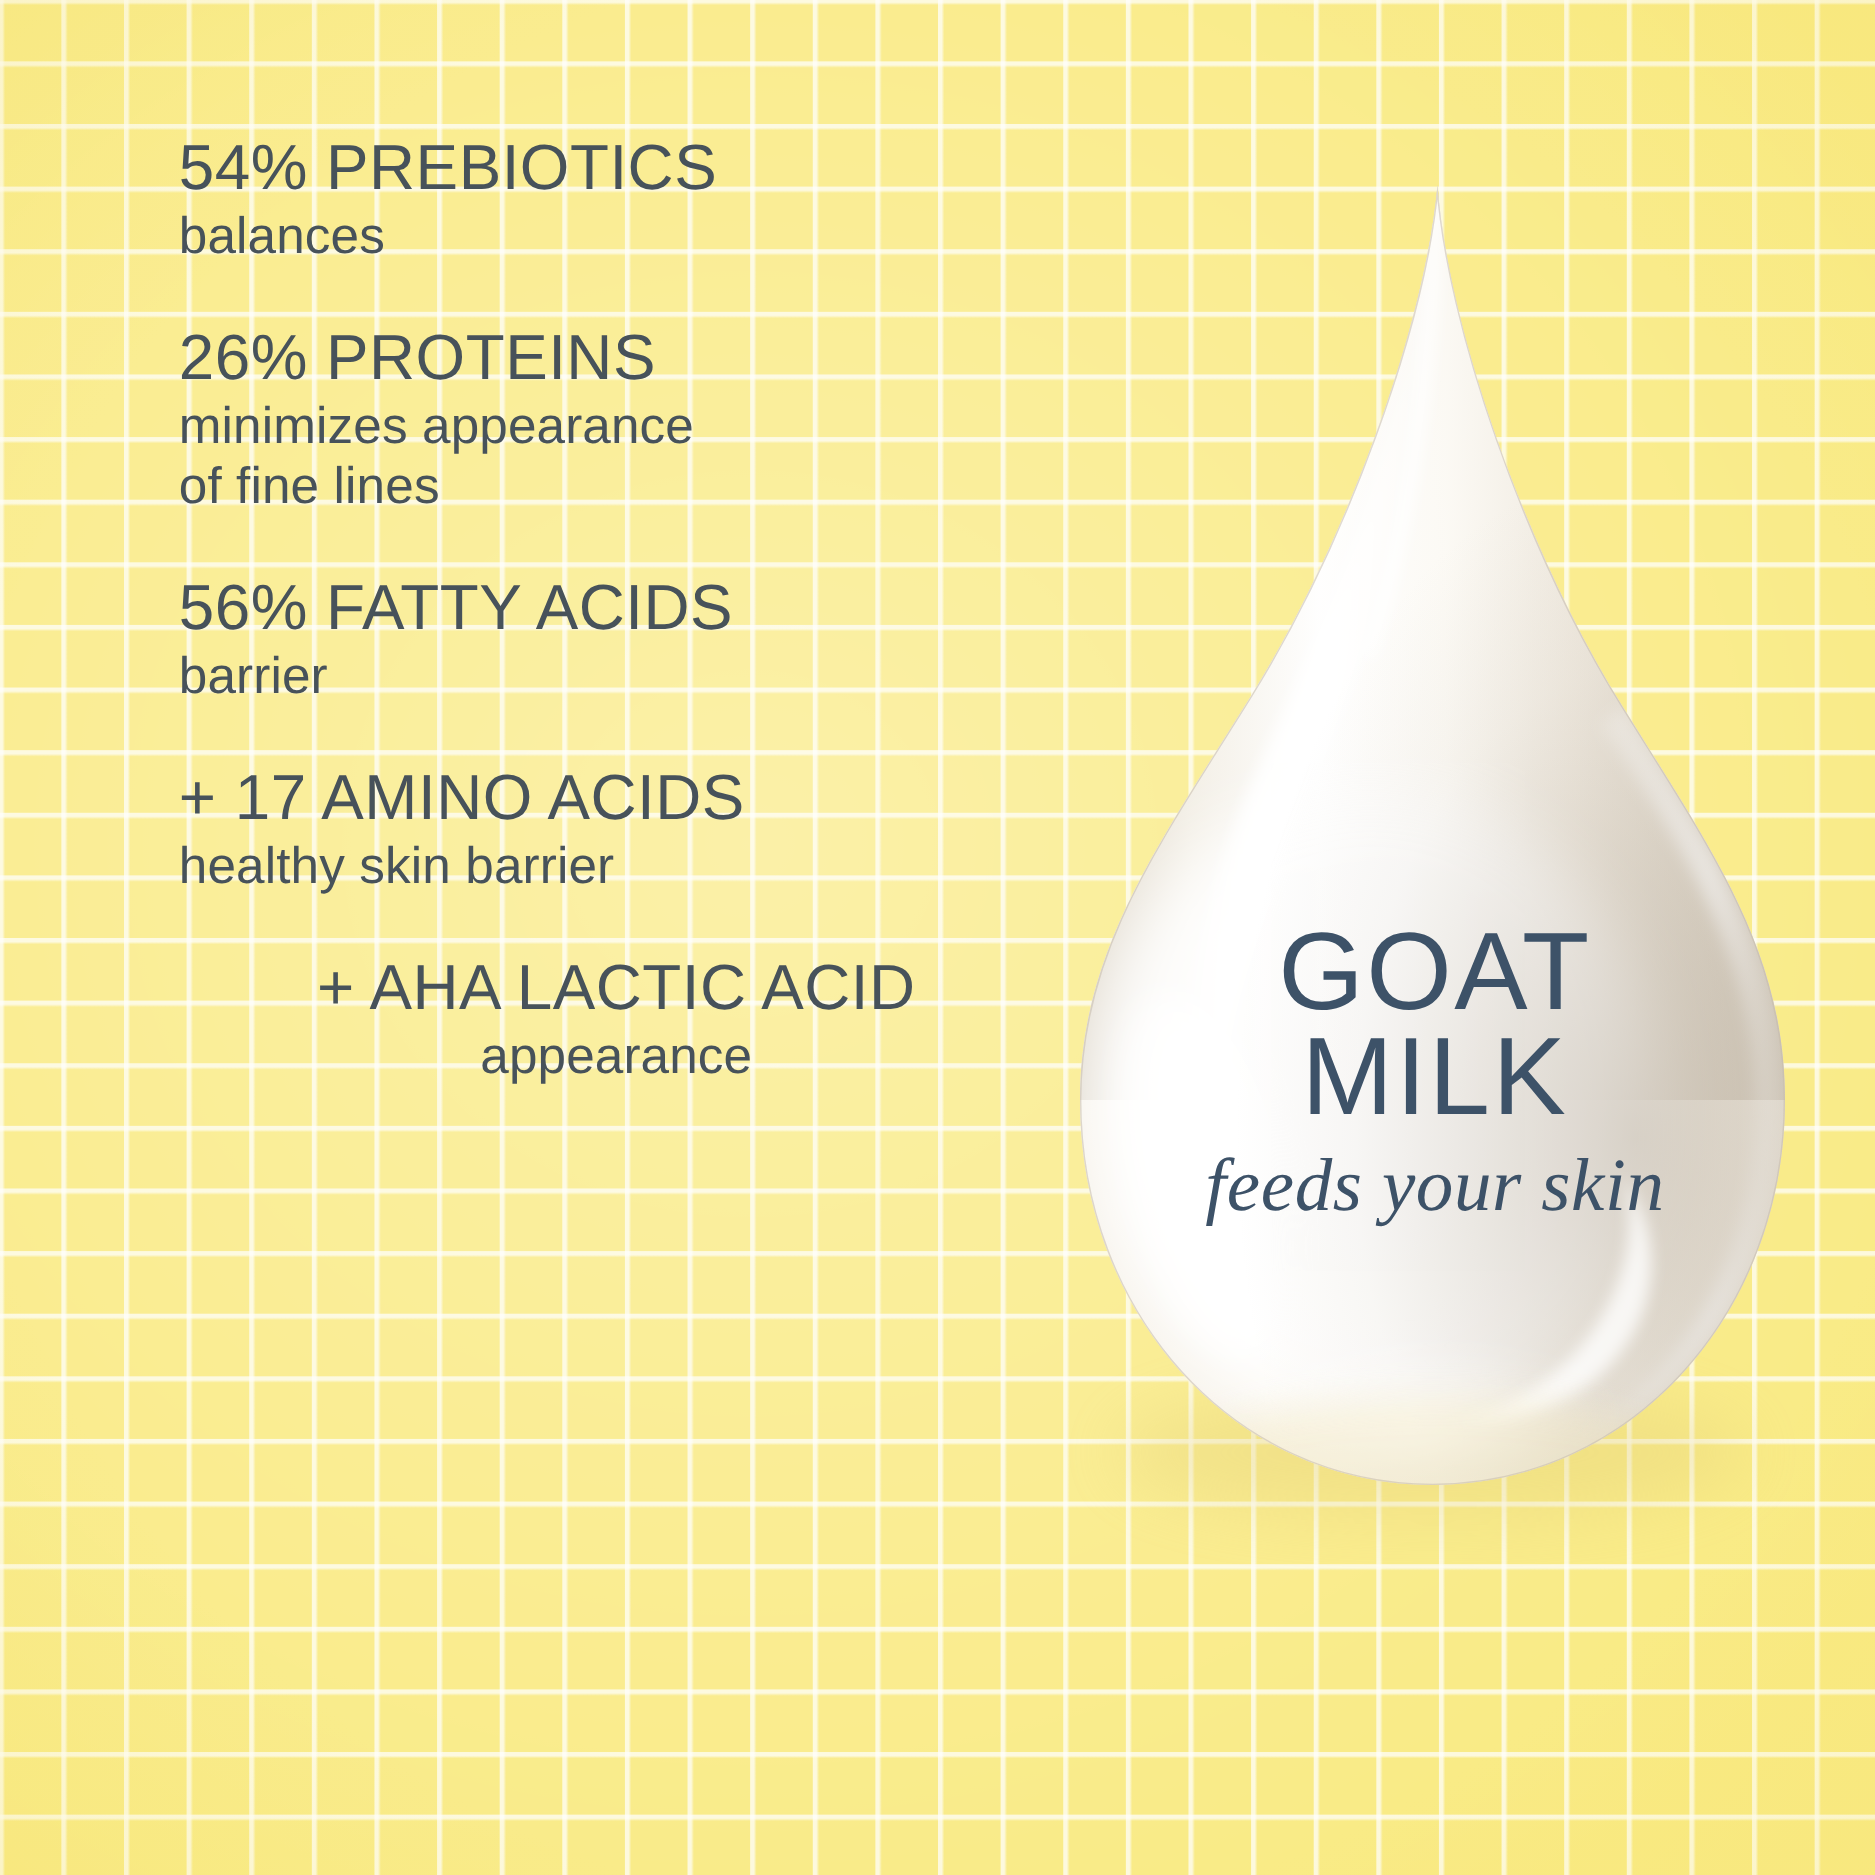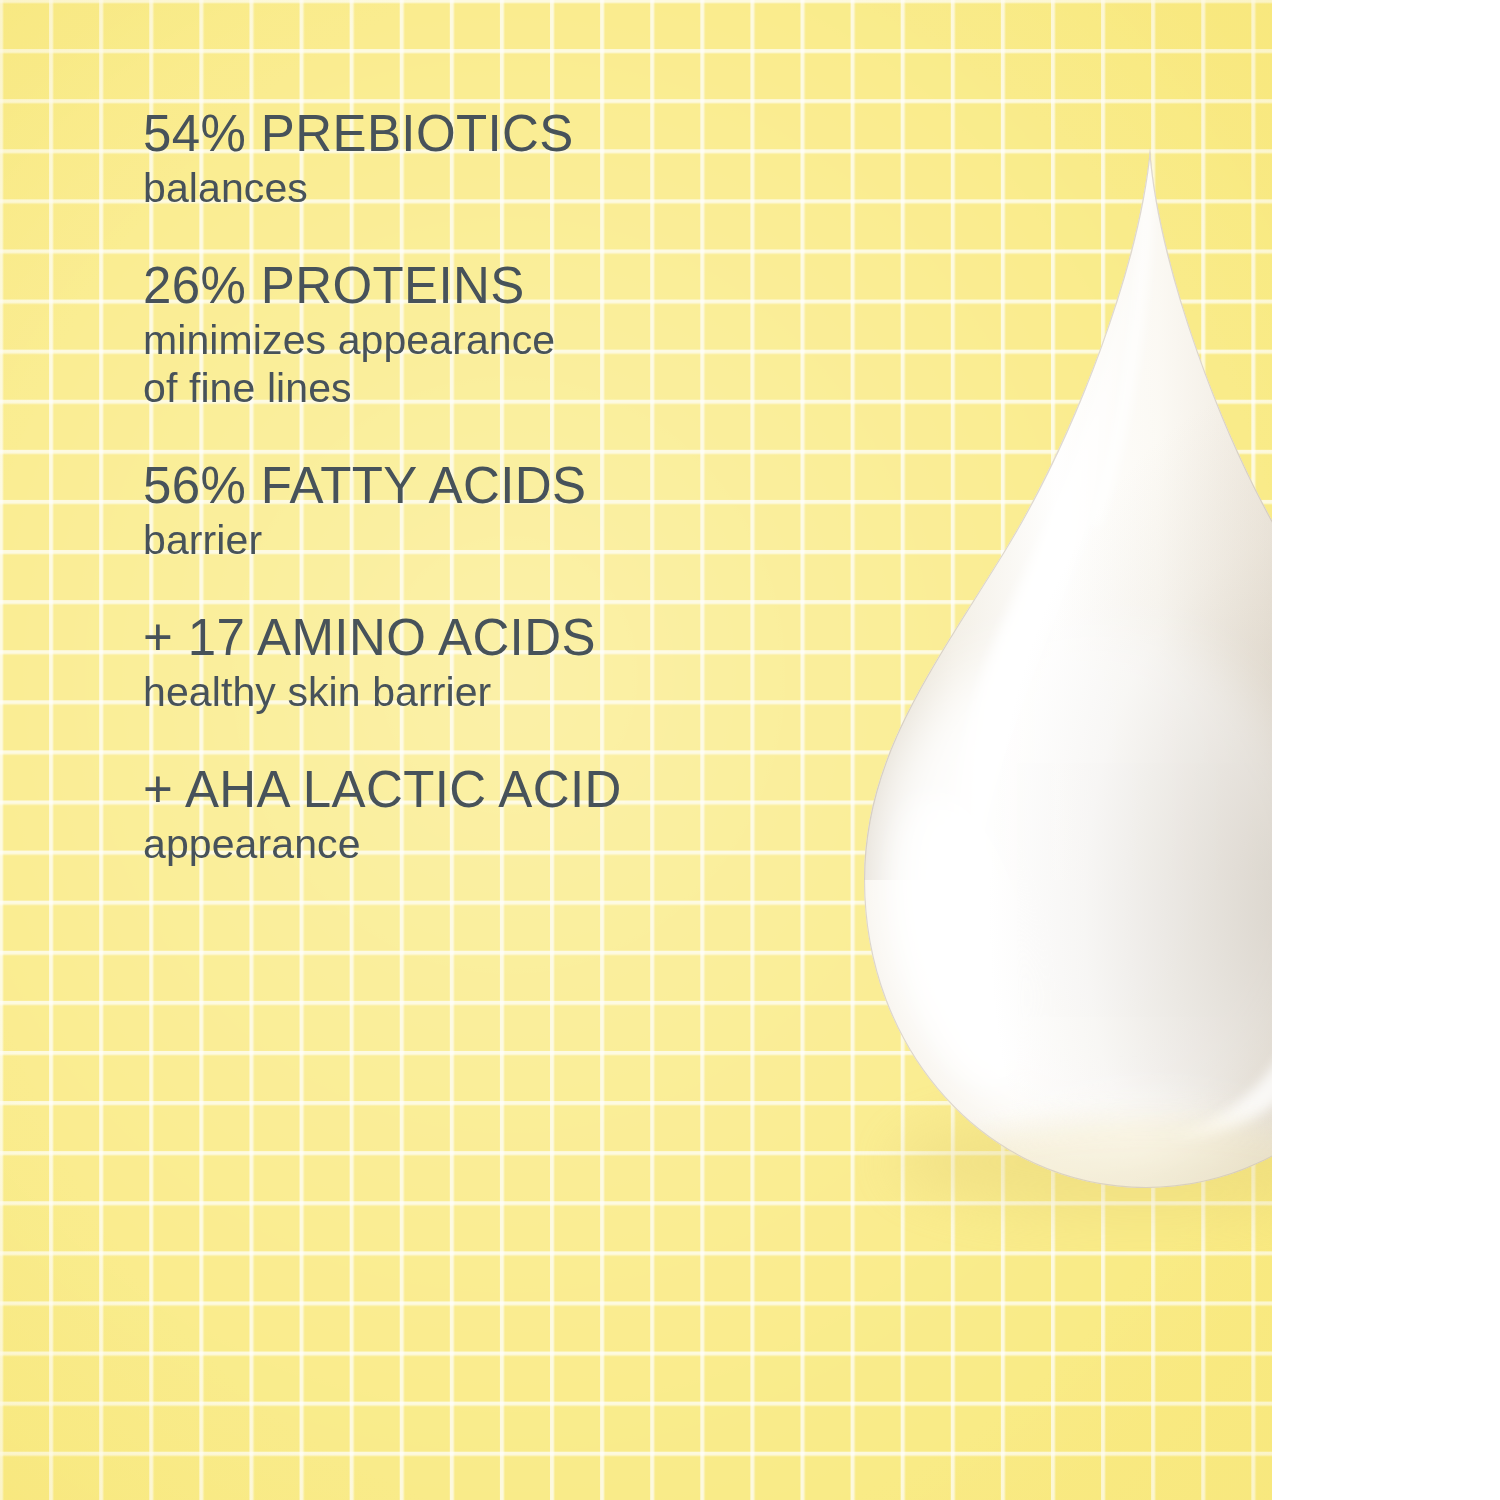--- a/index.html
+++ b/index.html
@@ -3,21 +3,21 @@
 <meta charset="utf-8">
 <title>Goat Milk Ingredients Infographic</title>
 <style>
   html, body {
     margin: 0;
     padding: 0;
     background: #ffffff;
   }
   #stage {
     position: relative;
-    width: 1272px;
+    width: 1500px;
     height: 1500px;
     overflow: hidden;
     font-family: "Liberation Sans", "DejaVu Sans", sans-serif;
     background-color: #f8e980;
   }
 
   
   #grid-bg {
     position: absolute;
     inset: 0;
@@ -47,21 +47,21 @@
   
   #ingredient-list {
     position: absolute;
     left: 143px;
     top: 105px;
     width: 700px;
   }
   .ingredient-item {
     margin-bottom: 44px;
   }
-  .ingredient-item:last-child { margin-bottom: 12px; }
+  .ingredient-item:last-child { margin-bottom: 12px; text-align: center; }
 
   .ing-head {
     color: #47525a;
     font-size: 51px;
     line-height: 1.12;
     letter-spacing: 0.4px;
     font-weight: 400;
     white-space: pre-line;
   }
   .ing-sub {
@@ -251,14 +251,19 @@
         <path d="M 470 800 C 506 852, 500 916, 452 960 C 418 990, 372 1002, 336 998
                  C 394 984, 440 946, 462 896 C 478 860, 478 826, 470 800 Z" fill="#ffffff" opacity="0.78" filter="url(#fBlur6)"></path>
 
         <ellipse cx="318" cy="1048" rx="240" ry="70" fill="#efe0a8" opacity="0.30" filter="url(#fBlur14)"></ellipse>
 
         <use href="#pDrop" fill="none" stroke="#c6bcab" stroke-width="2.2" opacity="0.55"></use>
       </g>
     </svg>
   </div>
 
+  <div id="droplet-text">
+    <div class="brand-line">GOAT</div>
+    <div class="brand-line">MILK</div>
+    <div class="brand-tag">feeds your skin</div>
+  </div>
 
 </div>
 
 </body></html>

